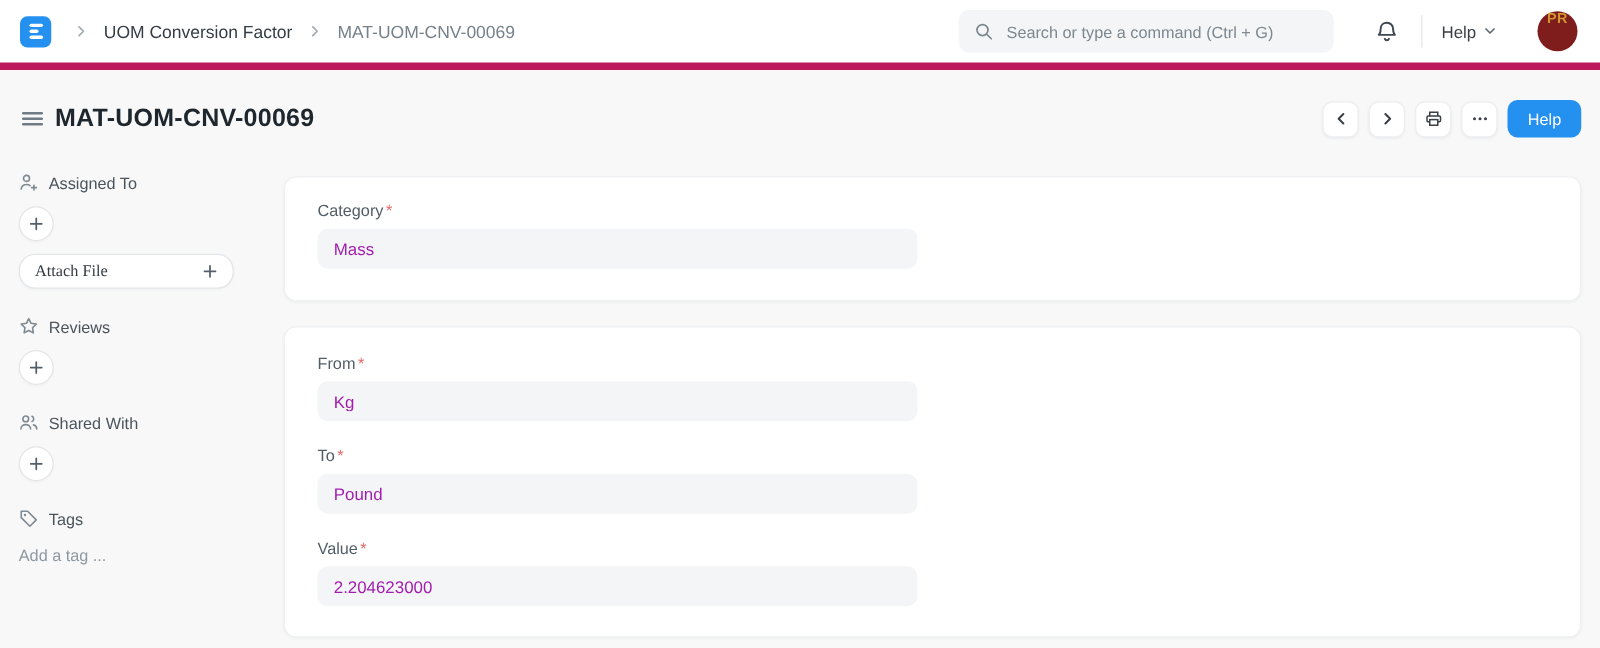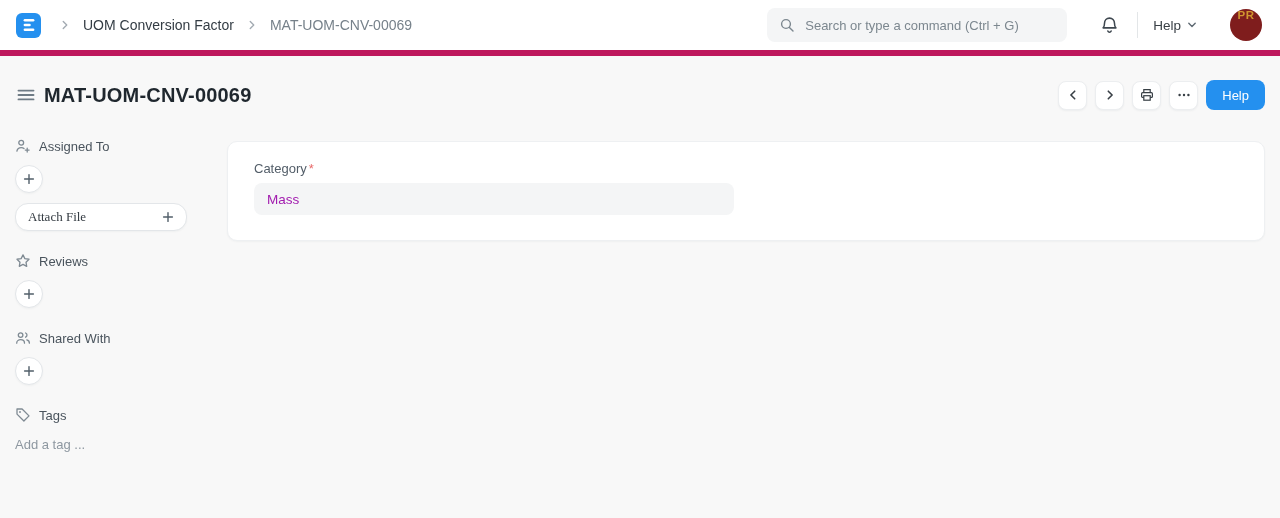--- a/index.html
+++ b/index.html
@@ -311,15 +311,37 @@
 
     <section class="card card-1">
       <div class="field">
         <div class="field-label">
           <span>Category</span><span class="req">*</span>
         </div>
         <input class="field-input" type="text" value="Mass" style="">
       </div>
     </section>
 
+    <section class="card card-2">
+      <div class="field">
+        <div class="field-label">
+          <span>From</span><span class="req">*</span>
+        </div>
+        <input class="field-input" type="text" value="Kg" style="">
+      </div>
+
+      <div class="field">
+        <div class="field-label">
+          <span>To</span><span class="req">*</span>
+        </div>
+        <input class="field-input" type="text" value="Pound" style="">
+      </div>
+
+      <div class="field">
+        <div class="field-label">
+          <span>Value</span><span class="req">*</span>
+        </div>
+        <input class="field-input" type="text" value="2.204623000" style="">
+      </div>
+    </section>
 
   </main>
 </div>
 
 </body></html>

